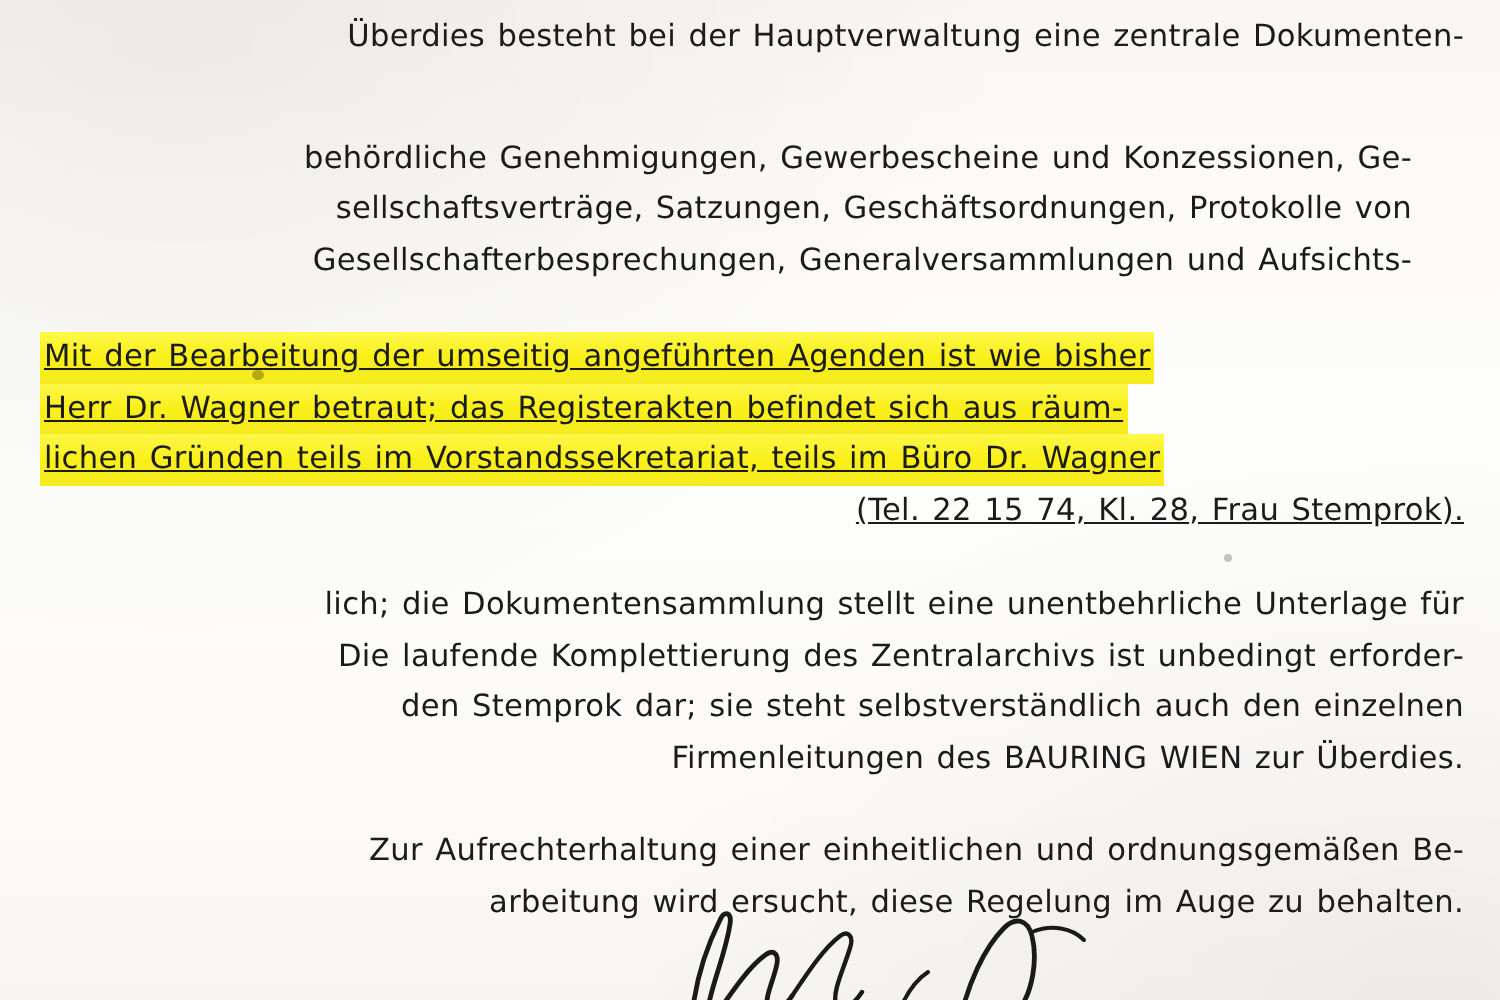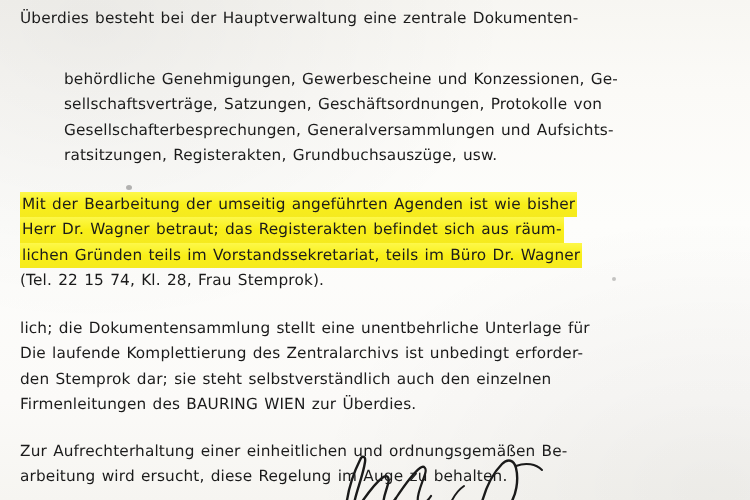--- a/index.html
+++ b/index.html
@@ -59,24 +59,25 @@
   }
   .hl-line {
     display: block;
     width: fit-content;
     max-width: 100%;
     background: linear-gradient(180deg, #fdf84a 0%, #f9ef18 50%, #f5ea1f 100%);
     padding: 0 2px;
   }
   .plain-line {
     display: block;
+    text-align: right;
   }
   .p1 { margin-bottom: 22px; }
   .p-indent { margin-bottom: 23px; }
-  .p-hl { margin-bottom: 22px; }
+  .p-hl { margin-bottom: 22px; text-decoration: underline; }
   .p-mid { margin-bottom: 21px; }
 
   .signature {
     position: absolute;
     left: 330px;
     top: 452px;
     width: 260px;
     height: 60px;
     pointer-events: none;
   }
@@ -98,21 +99,20 @@
   <div class="doc-body">
 
     <p class="para p1">
       <span class="plain-line">Überdies besteht bei der Hauptverwaltung eine zentrale Dokumenten-</span>
     </p>
 
     <p class="para p-indent indent">
       <span class="plain-line">behördliche Genehmigungen, Gewerbescheine und Konzessionen, Ge-</span>
       <span class="plain-line">sellschaftsverträge, Satzungen, Geschäftsordnungen, Protokolle von</span>
       <span class="plain-line">Gesellschafterbesprechungen, Generalversammlungen und Aufsichts-</span>
-      <span class="plain-line">ratsitzungen, Registerakten, Grundbuchsauszüge, usw.</span>
     </p>
 
     <p class="para p-hl">
       <span class="hl-wrap">
         <span class="hl-line">Mit der Bearbeitung der umseitig angeführten Agenden ist wie bisher</span>
         <span class="hl-line">Herr Dr. Wagner betraut; das Registerakten befindet sich aus räum-</span>
         <span class="hl-line">lichen Gründen teils im Vorstandssekretariat, teils im Büro Dr. Wagner</span>
       </span>
       <span class="plain-line">(Tel. 22 15 74, Kl. 28, Frau Stemprok).</span>
     </p>

